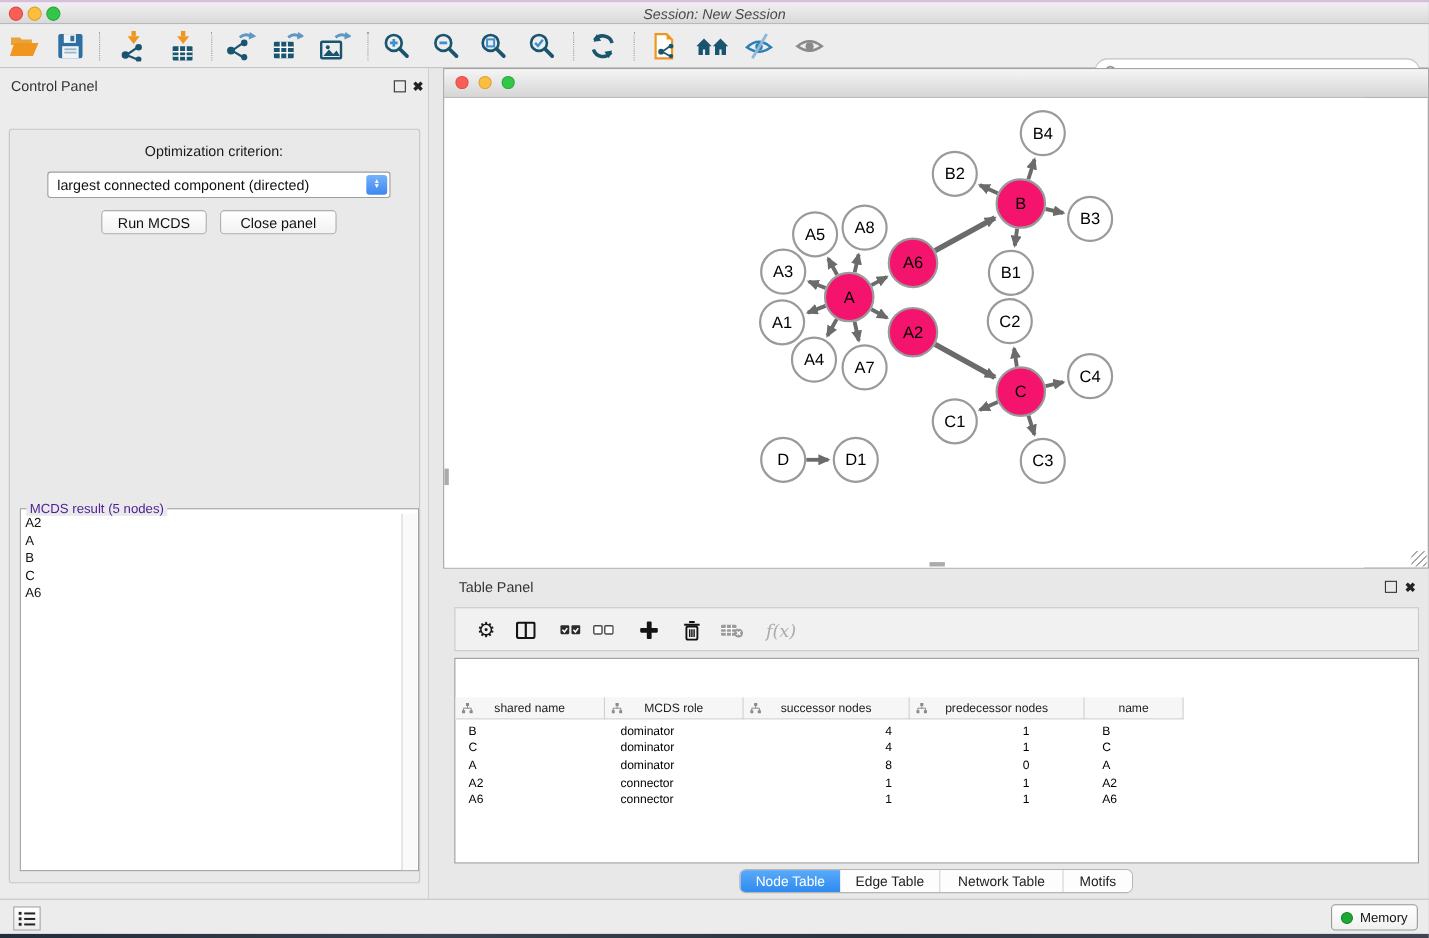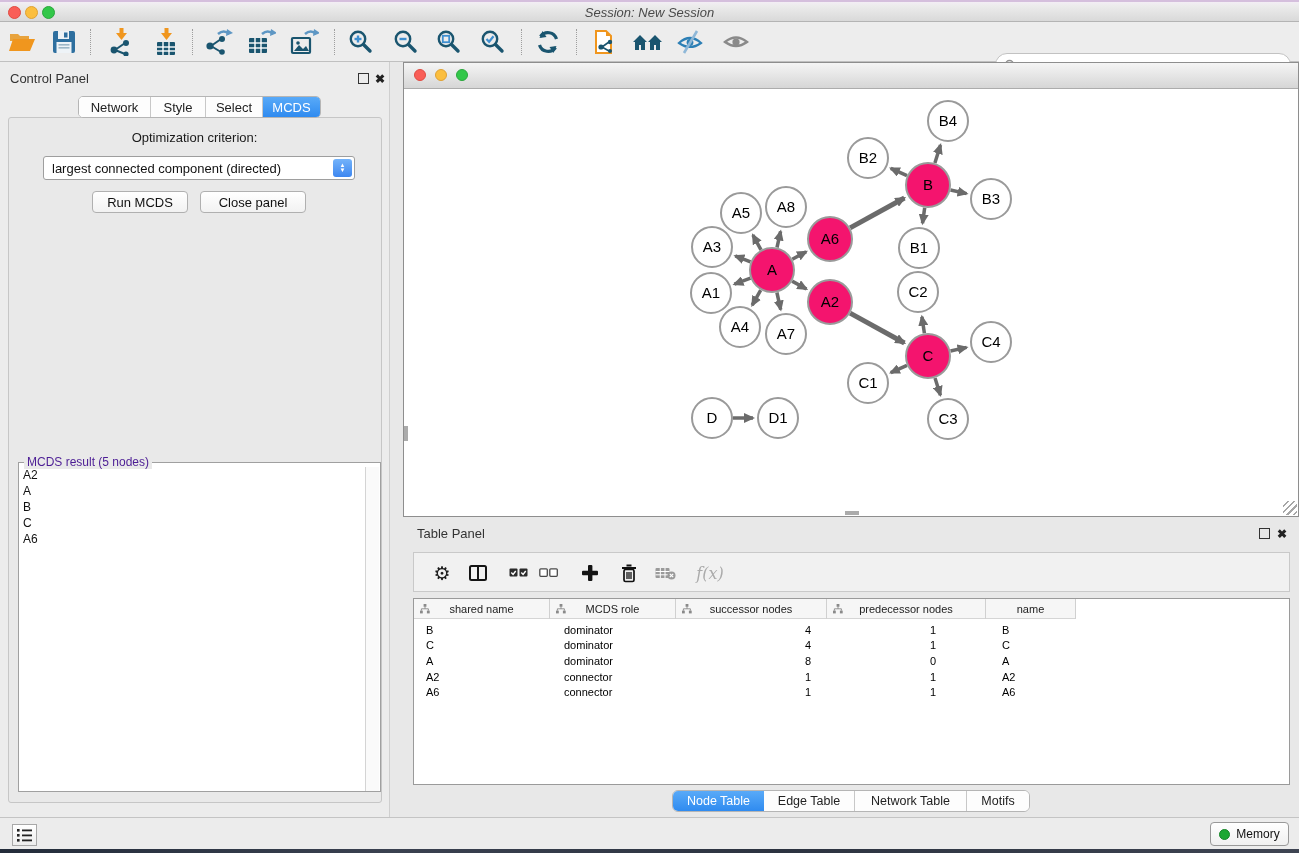--- a/index.html
+++ b/index.html
@@ -79,21 +79,21 @@
 
   
   .table-panel { position:absolute; left:403px; top:517px; width:896px; height:300px; background:#e8e8e8; }
   .tp-toolbar { position:absolute; left:10px; top:35px; width:877px; height:40px;
     background:#f1f1f1; border:1px solid #c9c9c9; }
   .tp-ico { position:absolute; top:0; height:40px; display:flex; align-items:center; justify-content:center; }
   .gear { font-size:19px; color:#1c1c1c; font-family:"DejaVu Sans", sans-serif; }
   .fx { font-family:"DejaVu Serif", serif; font-style:italic; font-size:16px; color:#ababab; }
   .dtable { position:absolute; left:10px; top:81px; width:877px; height:187px;
     background:#fff; border:1px solid #9a9a9a; overflow:hidden; }
-  .thead { display:flex; height:20px; background:#f6f6f6; border-bottom:1px solid #d5d5d5; width:662px; }
+  .thead { display:flex; height:20px; background:#f6f6f6; border-bottom:1px solid #d5d5d5; width:662px;margin-top:35px; }
   .th { position:relative; display:flex; align-items:center; justify-content:center;
     font-size:11px; color:#222; border-right:1px solid #d0d0d0; height:20px; }
   .th .tree-ico { position:absolute; left:6px; top:5px; }
   .tbody { padding-top:3px; }
   .trow { display:flex; height:15.6px; align-items:center; }
   .td { font-size:11px; color:#000; overflow:hidden; white-space:nowrap; }
   .tab-group { position:absolute; display:flex; height:22px; border:1px solid #b5b5b5;
     border-radius:6px; background:#fff; overflow:hidden; }
   .tab-group .seg { font-size:12.5px; }
 
@@ -283,26 +283,20 @@
       </svg>
       <input type="text" value="" style="">
     </div>
   </div>
 
   <div class="control-panel">
     <div class="abs panel-title" style="left:10px; top:9px;">Control Panel</div>
     <div class="abs float-ico" style="left:358px; top:11px;"></div>
     <div class="abs close-ico" style="left:375px; top:11px;">✖</div>
 
-    <div class="seg-group" style="left:78px; top:34px;" id="cp-tabs">
-        <div class="seg" style="width: 72px;">Network</div>
-        <div class="seg" style="width: 55px;">Style</div>
-        <div class="seg" style="width: 57px;">Select</div>
-        <div class="seg active" style="width: 57px;">MCDS</div>
-      </div>
 
     <div class="cp-content" style="top:55px; height:686px;"></div>
 
     <div class="abs opt-label" style="top:68px;">Optimization criterion:</div>
 
     <div class="dropdown" style="top:94px;">
       <span>largest connected component (directed)</span>
       <div class="dd-stepper">
           <span>▲</span>
           <span>▼</span>

